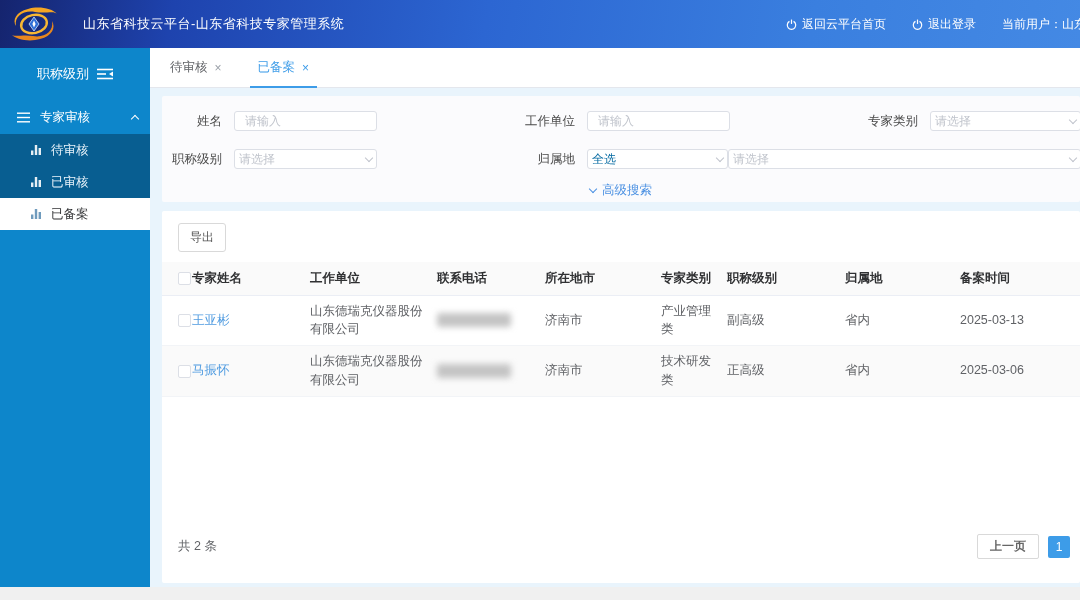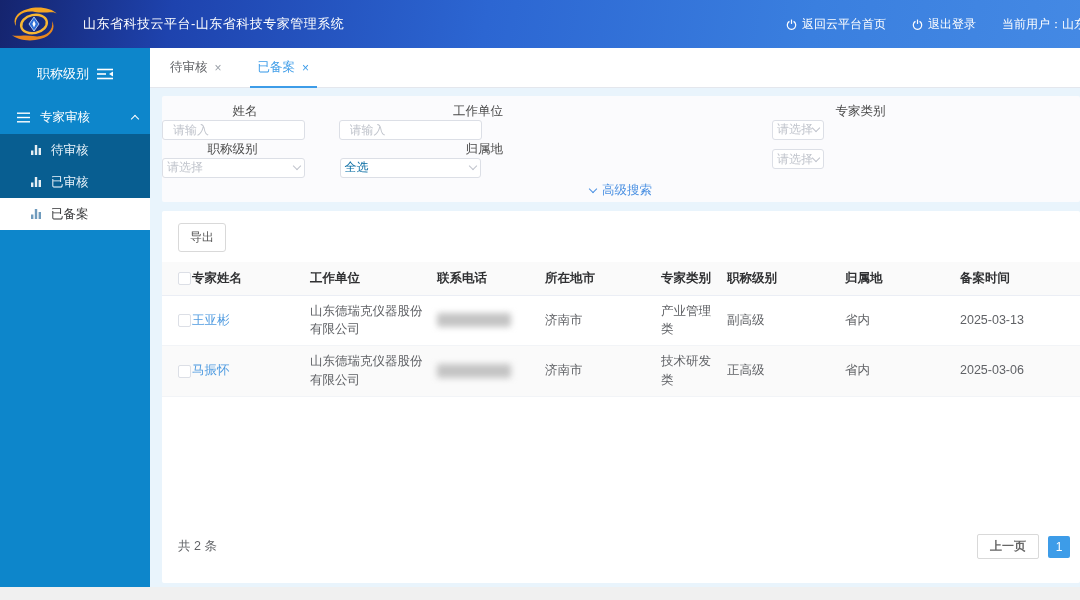--- a/index.html
+++ b/index.html
@@ -40,21 +40,21 @@
   .tab .close { font-size:12px; color:#9aa0a8; }
   .tab.active { color:#3d9ce8; }
   .tab.active .close { color:#3d9ce8; }
   .tab.active::after { content:""; position:absolute; left:0; right:0; bottom:-1px; height:2px; background:#3d9ce8; }
 
   .content { flex:1 1 auto; display:flex; flex-direction:column; padding:8px 0 4px 12px; min-height:0; }
 
   .card { background:#fff; border-radius:2px; }
   .search-card { flex:0 0 100px; background:#fbfbfd; margin-bottom:9px; padding-top:6px; }
   .form-row { height:38px; display:flex; align-items:center; }
-  .fi { display:flex; align-items:center;flex-direction:column; }
+  .fi { display:flex; align-items:center; }
   .fi .lbl { text-align:right; margin-right:12px; color:#4a4a4a; white-space:nowrap; }
   .lbl.w1 { width:60px; } .lbl.w2 { width:198px; } .lbl.w3 { width:188px; }
   .ctl { height:20px; background:#fff; border:1px solid #dcdfe6; border-radius:3px; }
   .ctl.txt { width:143px; padding:0 10px; font-size:12px; color:#303133; font-family:inherit; outline:none; }
   .ctl.txt::placeholder { color:#c0c4cc; }
   .select { display:flex; align-items:center; justify-content:space-between; padding:0 4px; cursor:pointer; }
   .select.w { width:141px; }
   .select.flex { flex:1 1 auto; margin-right:-1px; }
   .sel-text { font-size:12px; color:#c0c4cc; }
   .sel-text.value { color:#0369a1; }

